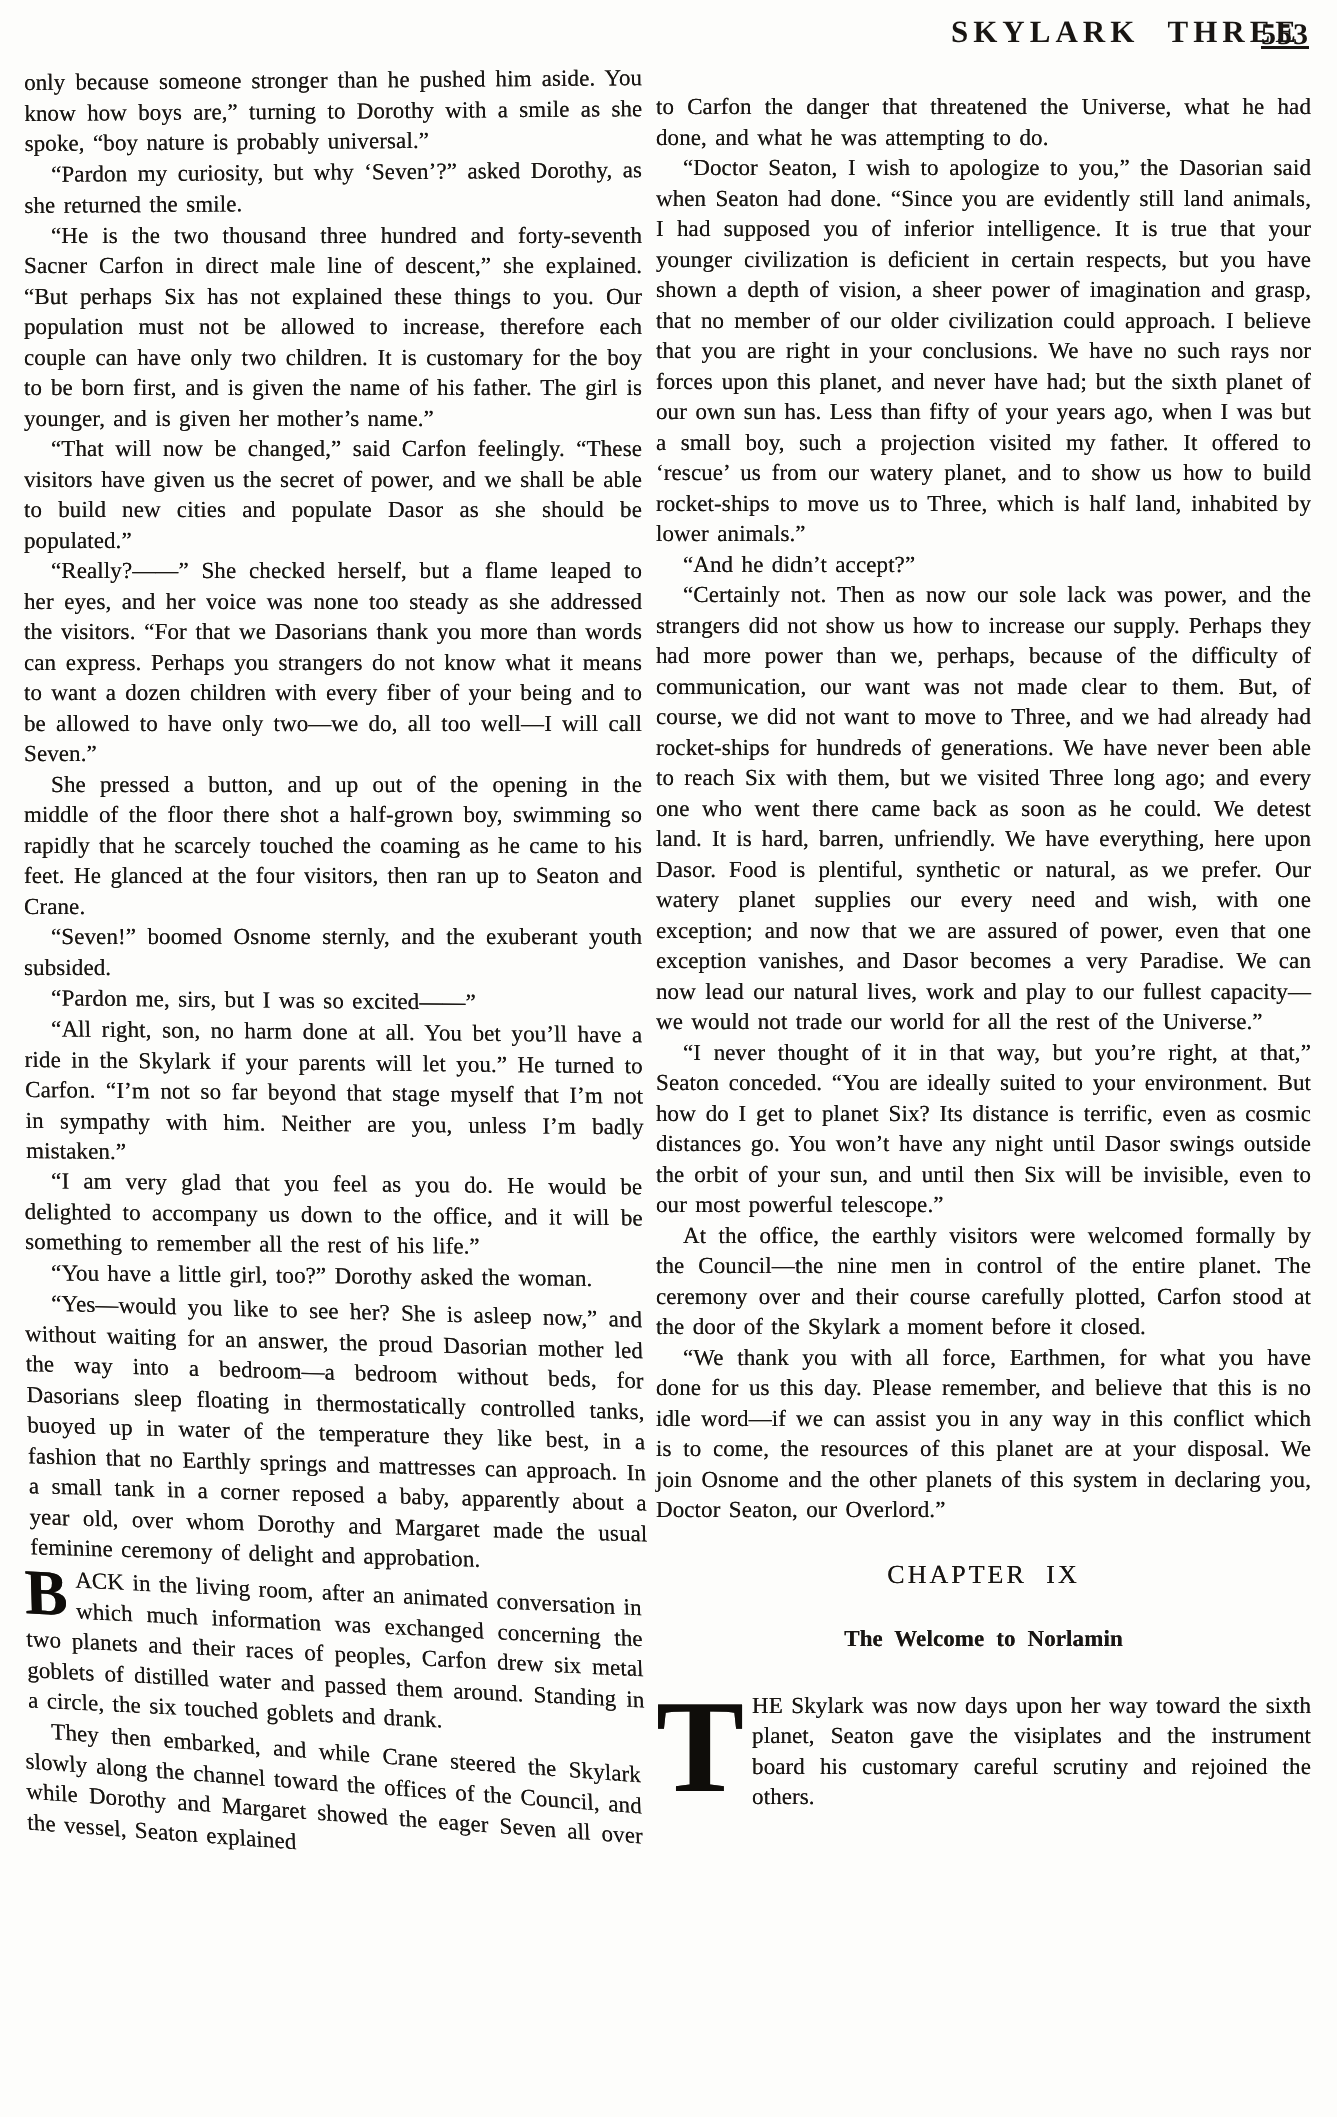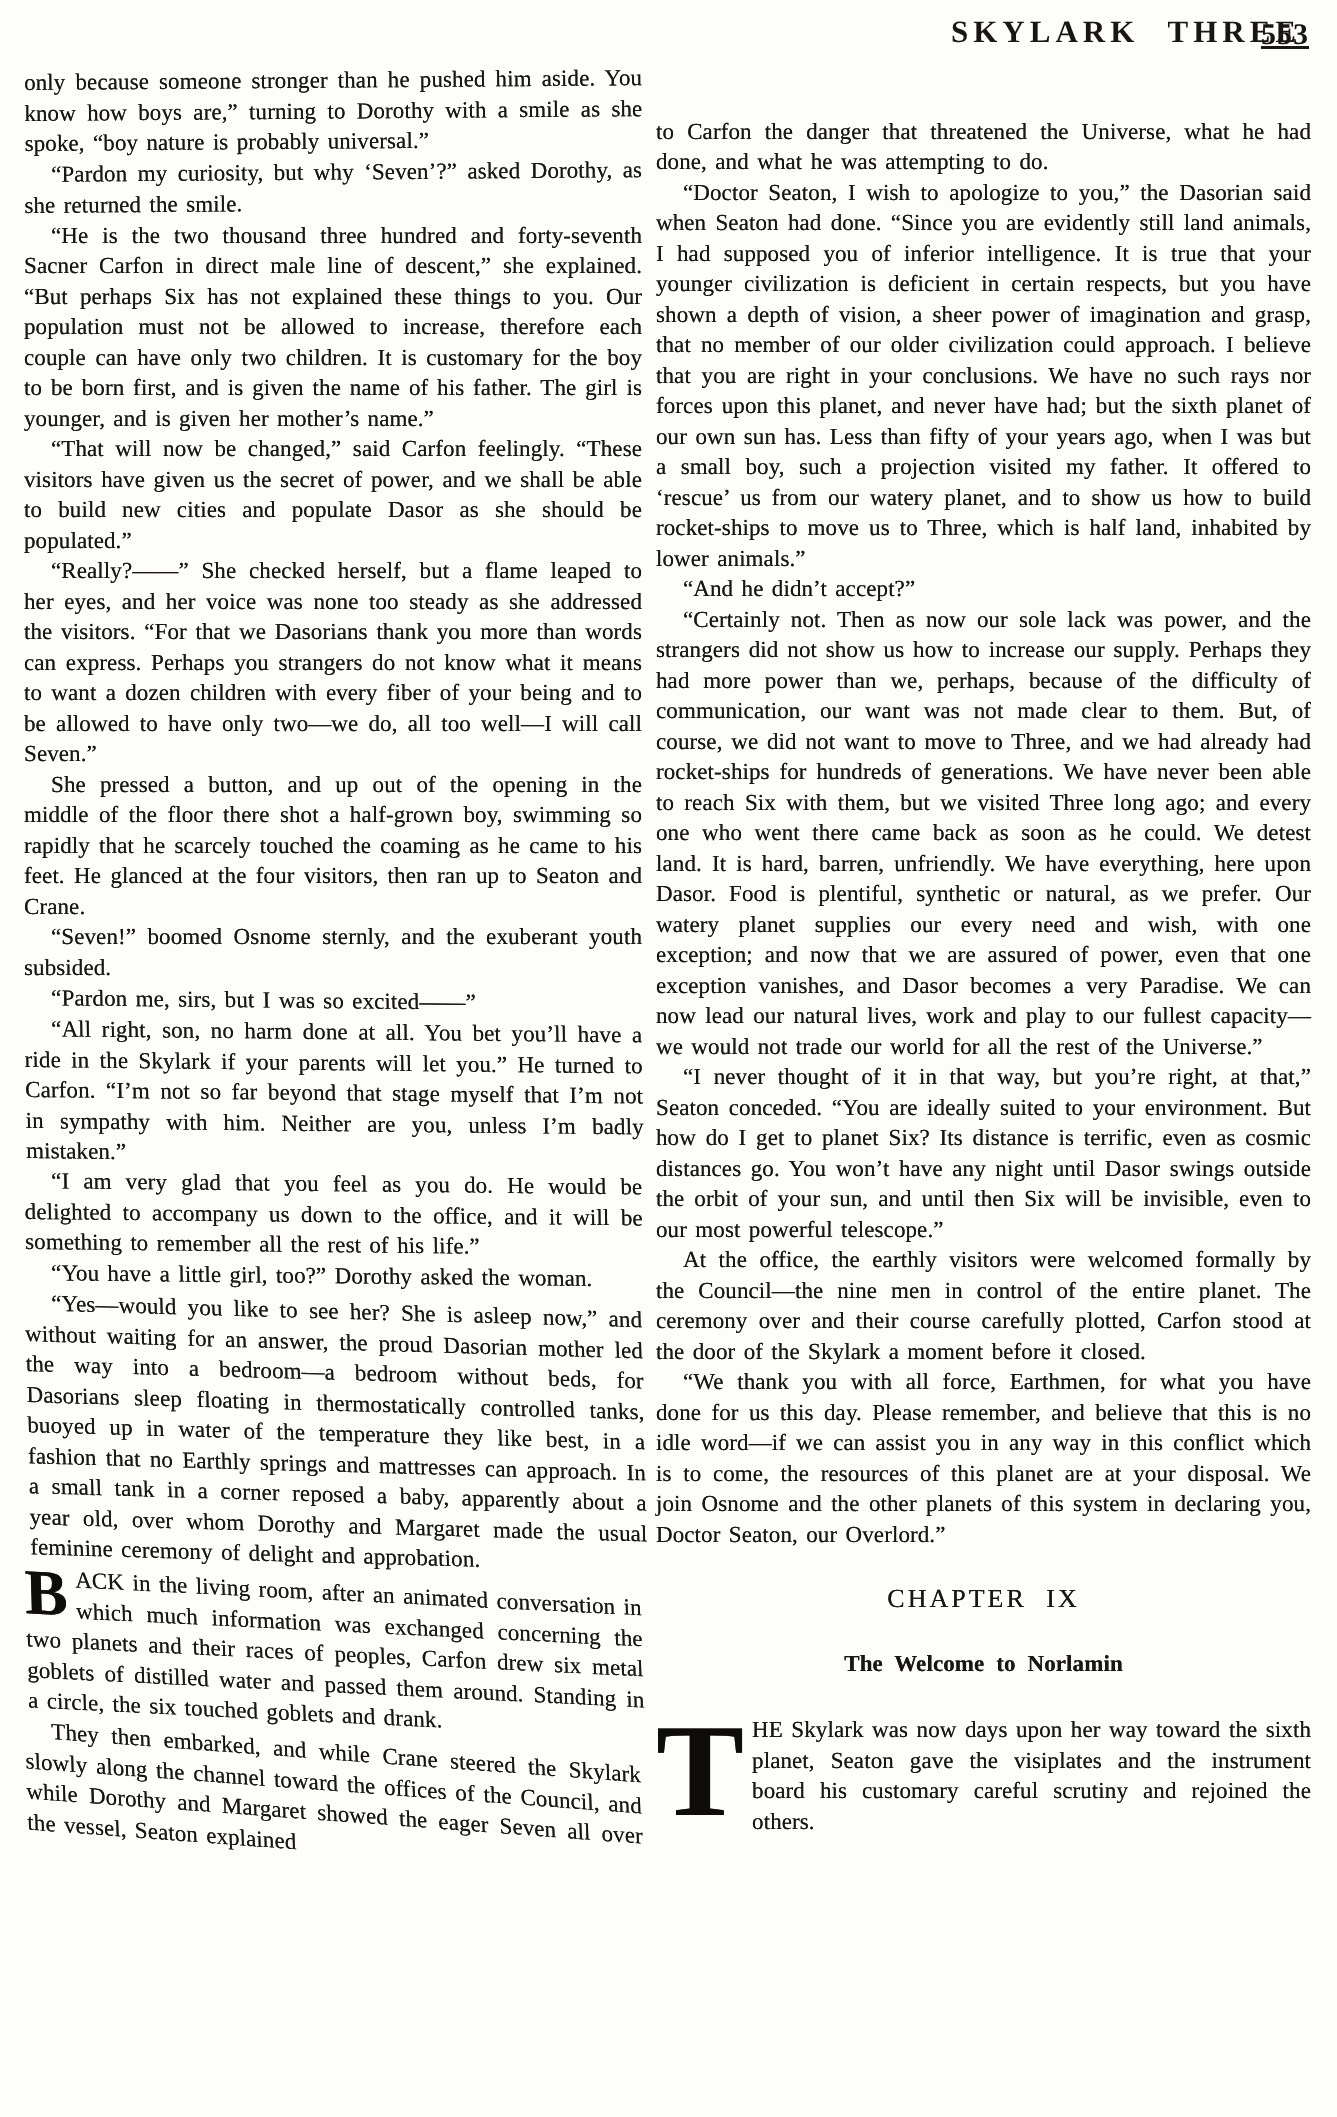--- a/index.html
+++ b/index.html
@@ -42,21 +42,21 @@
     right: 14px;
     top: 8px;
     font-size: 30px;
     font-weight: bold;
     letter-spacing: 1px;
     text-decoration: underline;
   }
   
   .columns {
     display: flex;
-    align-items: flex-end;
+    align-items: center;
   }
   .col {
     text-align: justify;
     font-size: 23px;
     line-height: 30.5px;
     word-spacing: 2.5px;
     letter-spacing: 0.1px;
     text-shadow: 0 0 0.6px rgba(20, 16, 10, 0.85);
   }
   .col p { margin: 0; }

